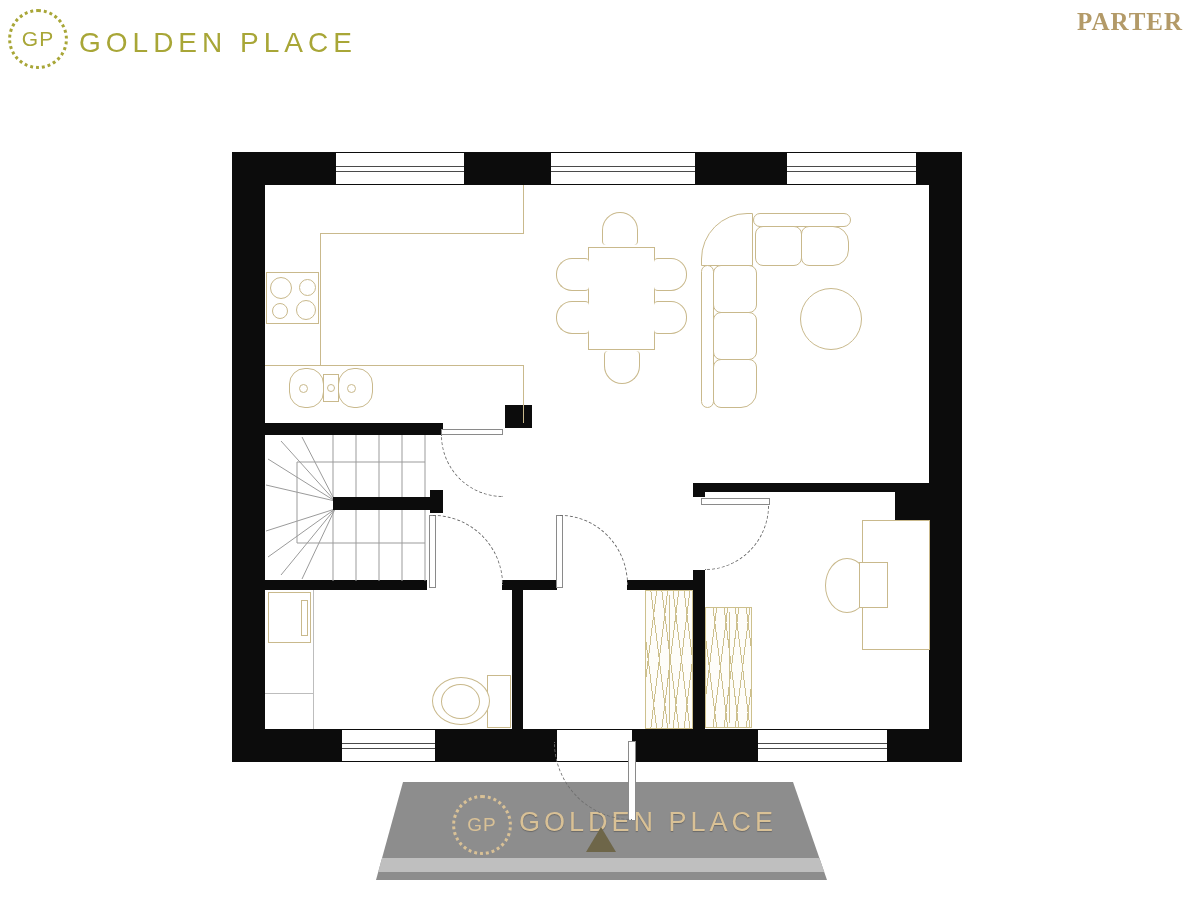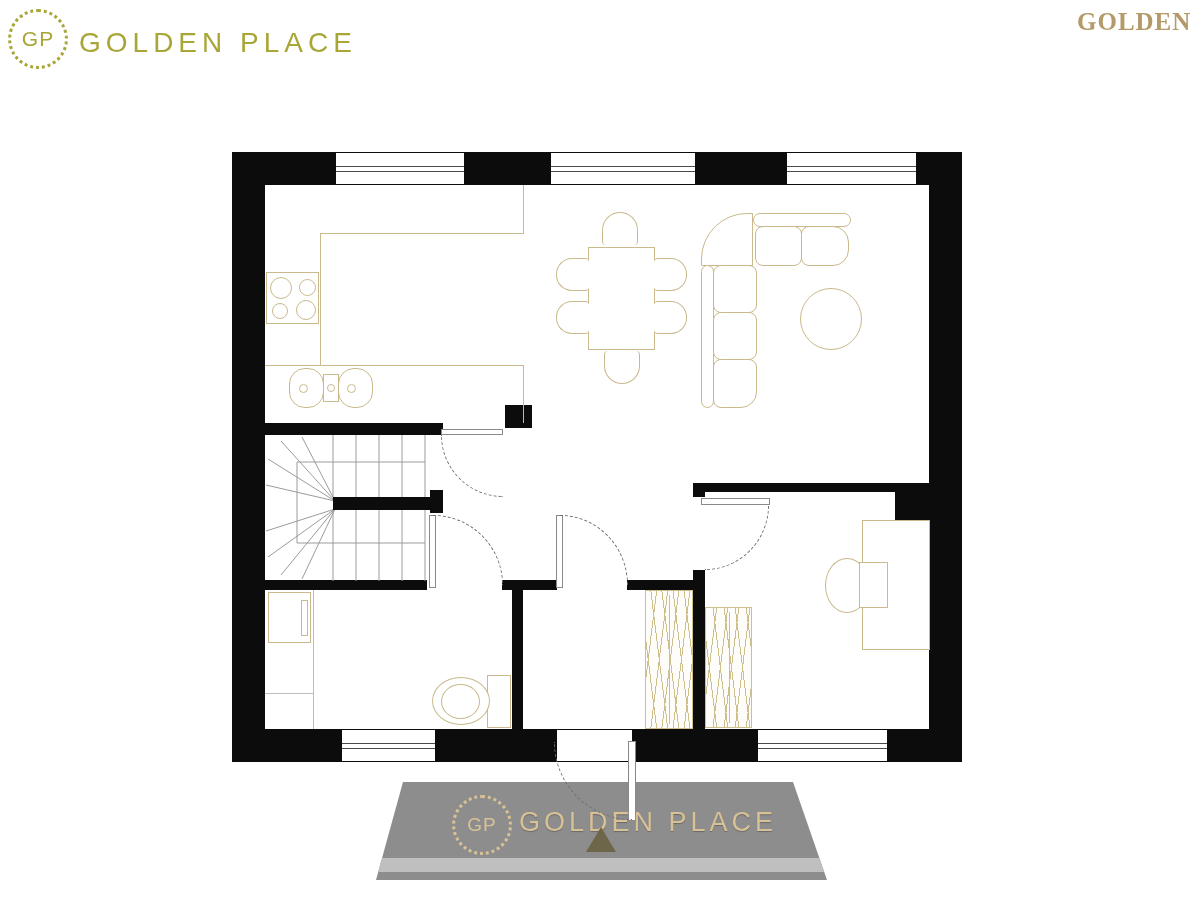--- a/index.html
+++ b/index.html
@@ -56,21 +56,21 @@
 </style>
 </head>
 <body>
 
 <div class="canvas">
 
   <div class="logo-circle">
     <span>GP</span>
   </div>
   <div class="logo-text">GOLDEN PLACE</div>
-  <div class="plan-label">GOLDEN</div>
+  <div class="plan-label">PARTER</div>
 
   <div class="trap">
     <div class="floor-band"></div>
   </div>
   <div class="wm-circle">
     <span>GP</span>
   </div>
   <div class="wm-text">GOLDEN PLACE</div>
 
   <div class="w" style="left:232px;top:152px;width:730px;height:33px;"></div>

